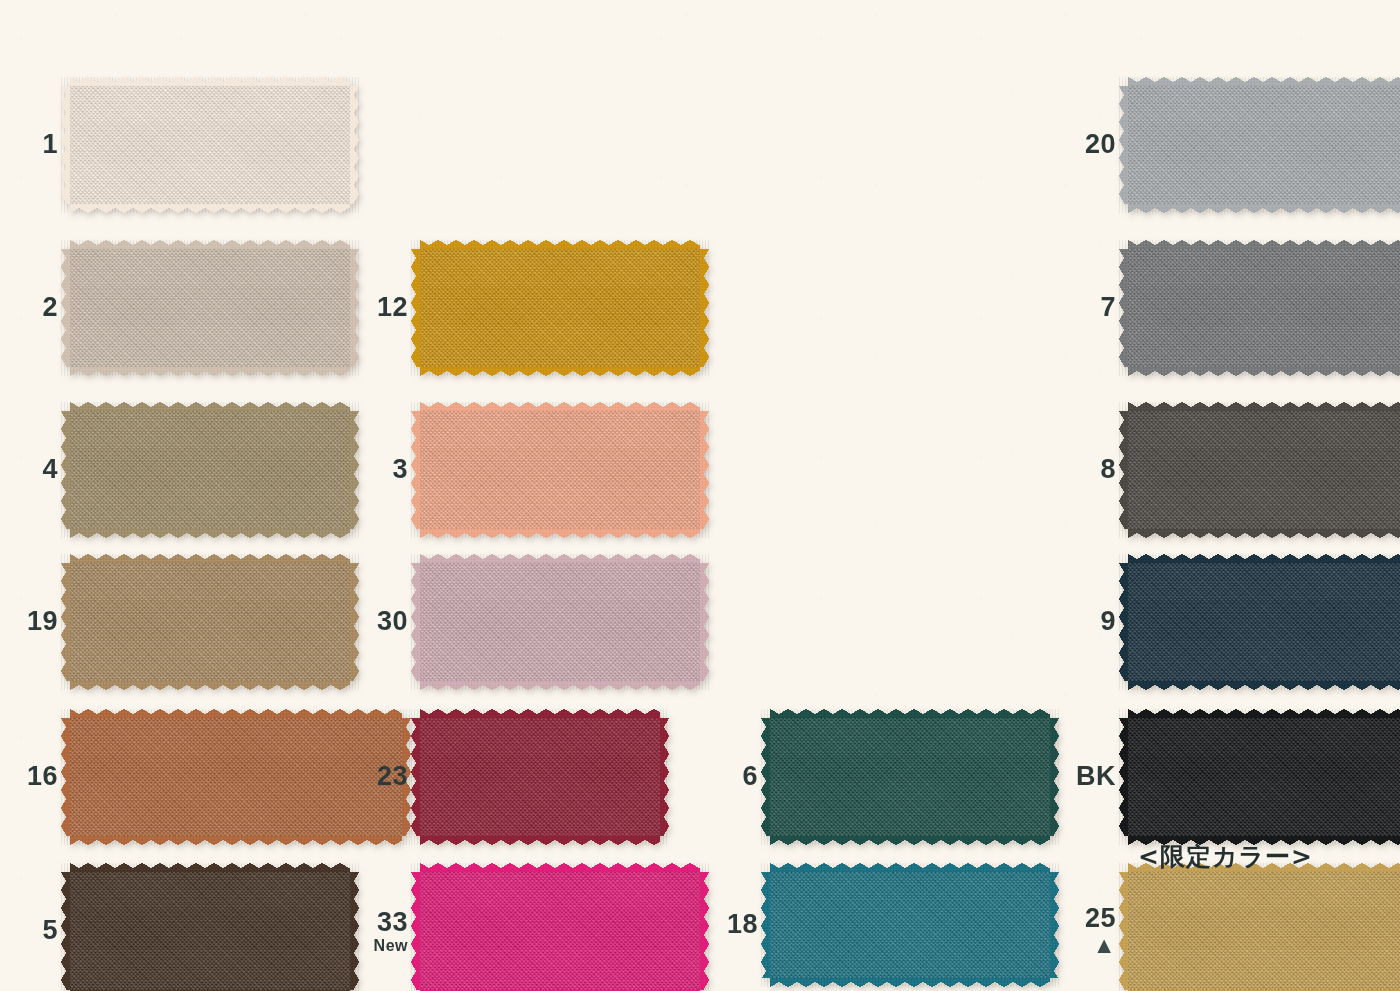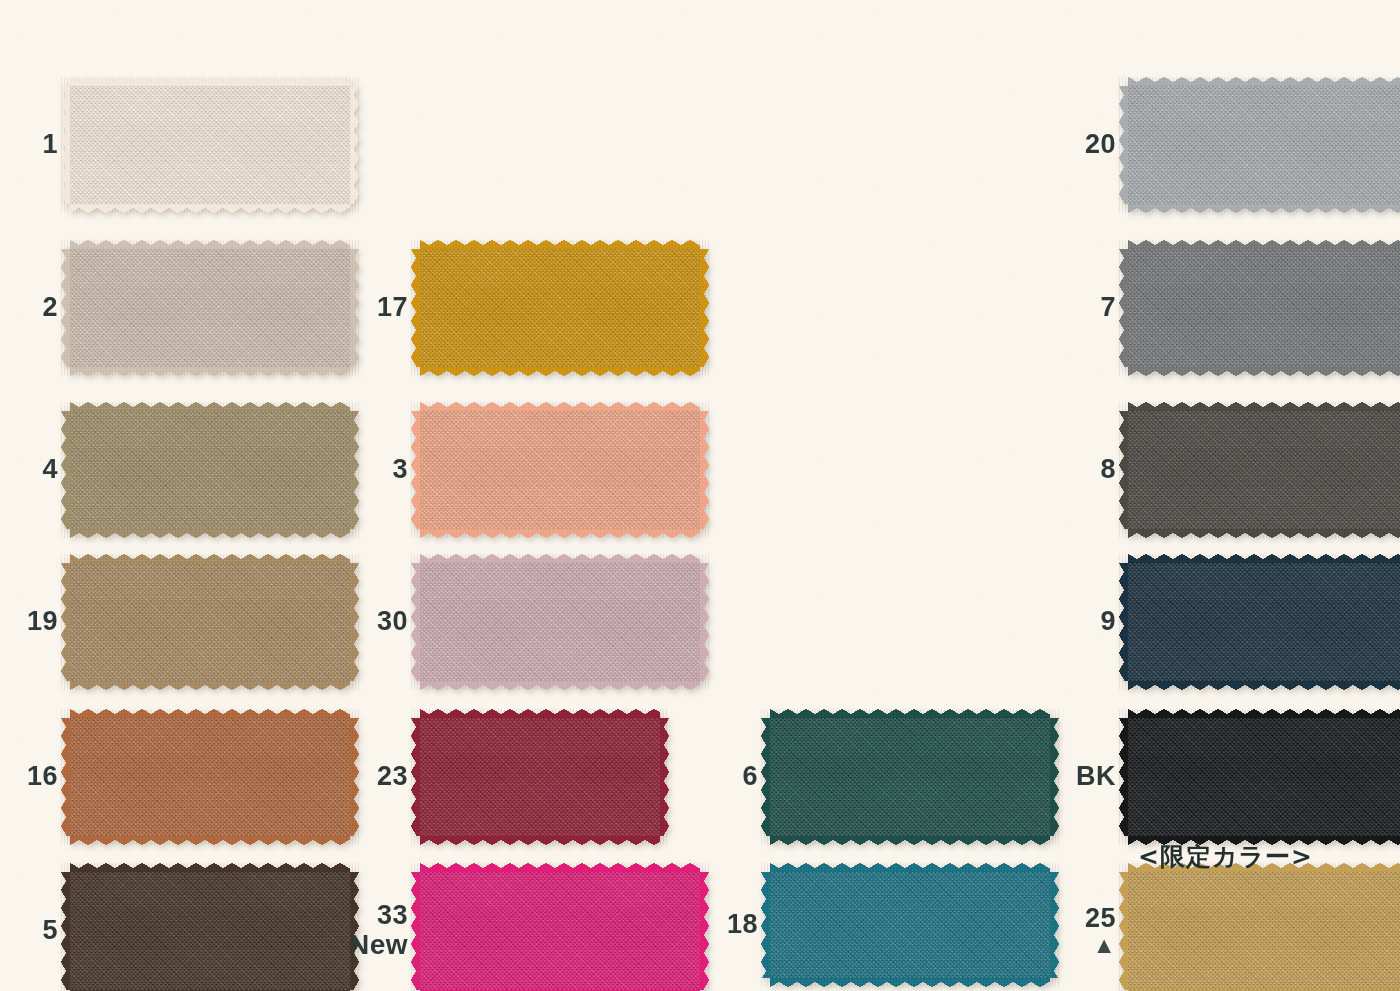--- a/index.html
+++ b/index.html
@@ -51,21 +51,21 @@
     font-size: 27px;
     font-weight: 700;
     letter-spacing: .5px;
     line-height: 1.02;
     text-align: right;
     white-space: nowrap;
     font-family: "Liberation Sans", sans-serif;
   }
   .code .sub {
     display: block;
-    font-size: 28px;
+    font-size: 16px;
     font-weight: 700;
     margin-top: 1px;
   }
   .code .tri {
     display: block;
     font-size: 23px;
     line-height: .95;
     margin-top: 2px;
     color: #3b4a4a;
   }
@@ -204,21 +204,21 @@
       <div class="code">19</div>
       <div class="swatch" style="--c: #a98b63;">
         <div class="zig top"></div>
         <div class="zig bot"></div>
         <div class="zag left"></div>
         <div class="zag right"></div>
         <div class="body"></div>
         <div class="weave"></div>
       </div>
     </div>
-    <div class="cell" style="left: 70px; top: 718px; width: 280px; height: 118px;">
+    <div class="cell" style="left: 70px; top: 718px; width: 332px; height: 118px;">
       <div class="code">16</div>
       <div class="swatch" style="--c: #b0693f;">
         <div class="zig top"></div>
         <div class="zig bot"></div>
         <div class="zag left"></div>
         <div class="zag right"></div>
         <div class="body"></div>
         <div class="weave"></div>
       </div>
     </div>
@@ -227,21 +227,21 @@
       <div class="swatch" style="--c: #463528;">
         <div class="zig top"></div>
         <div class="zig bot"></div>
         <div class="zag left"></div>
         <div class="zag right"></div>
         <div class="body"></div>
         <div class="weave"></div>
       </div>
     </div>
     <div class="cell" style="left: 420px; top: 249px; width: 280px; height: 118px;">
-      <div class="code">17</div>
+      <div class="code">12</div>
       <div class="swatch" style="--c: #cc9412;">
         <div class="zig top"></div>
         <div class="zig bot"></div>
         <div class="zag left"></div>
         <div class="zag right"></div>
         <div class="body"></div>
         <div class="weave"></div>
       </div>
     </div>
     <div class="cell" style="left: 420px; top: 411px; width: 280px; height: 118px;">

